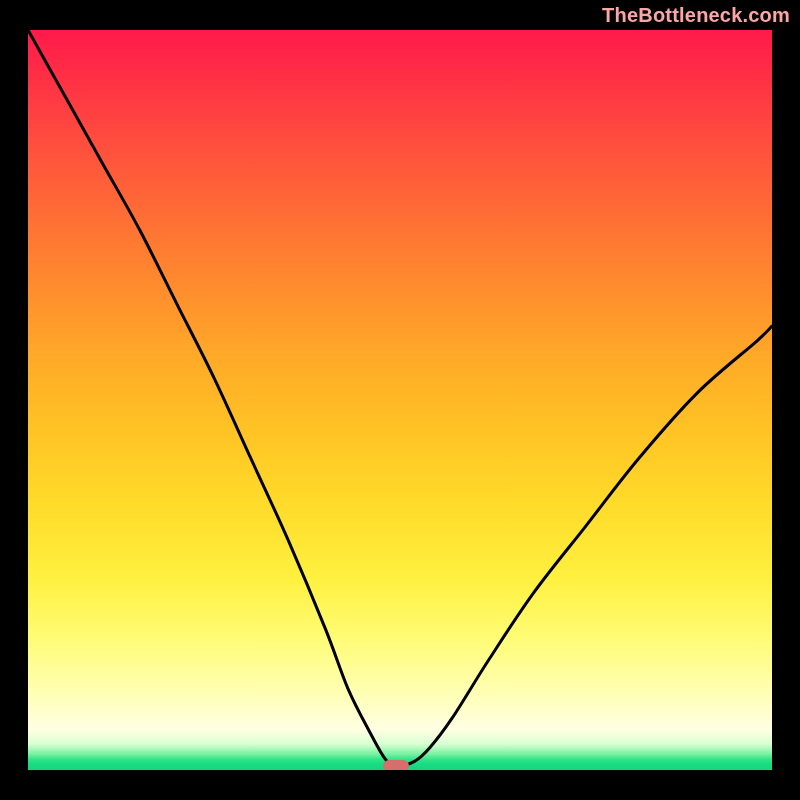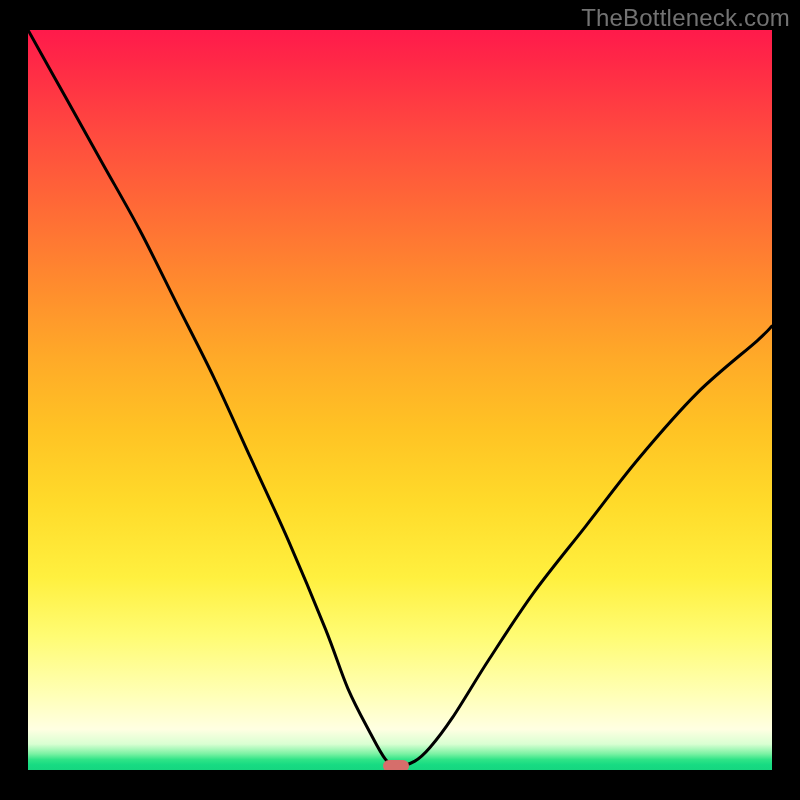--- a/index.html
+++ b/index.html
@@ -14,23 +14,23 @@
   .frame {
     position: relative;
     width: 800px;
     height: 800px;
     background: #000;
   }
   .watermark {
     position: absolute;
     top: 4px;
     right: 10px;
-    color: #737373;
-    font-size: 24px;
-    font-weight: 400;
+    color: #fca5a5;
+    font-size: 20px;
+    font-weight: 700;
     letter-spacing: 0.2px;
     z-index: 20;
   }
   .plot-area {
     position: absolute;
     left: 28px;
     top: 30px;
     width: 744px;
     height: 740px;
     overflow: hidden;

